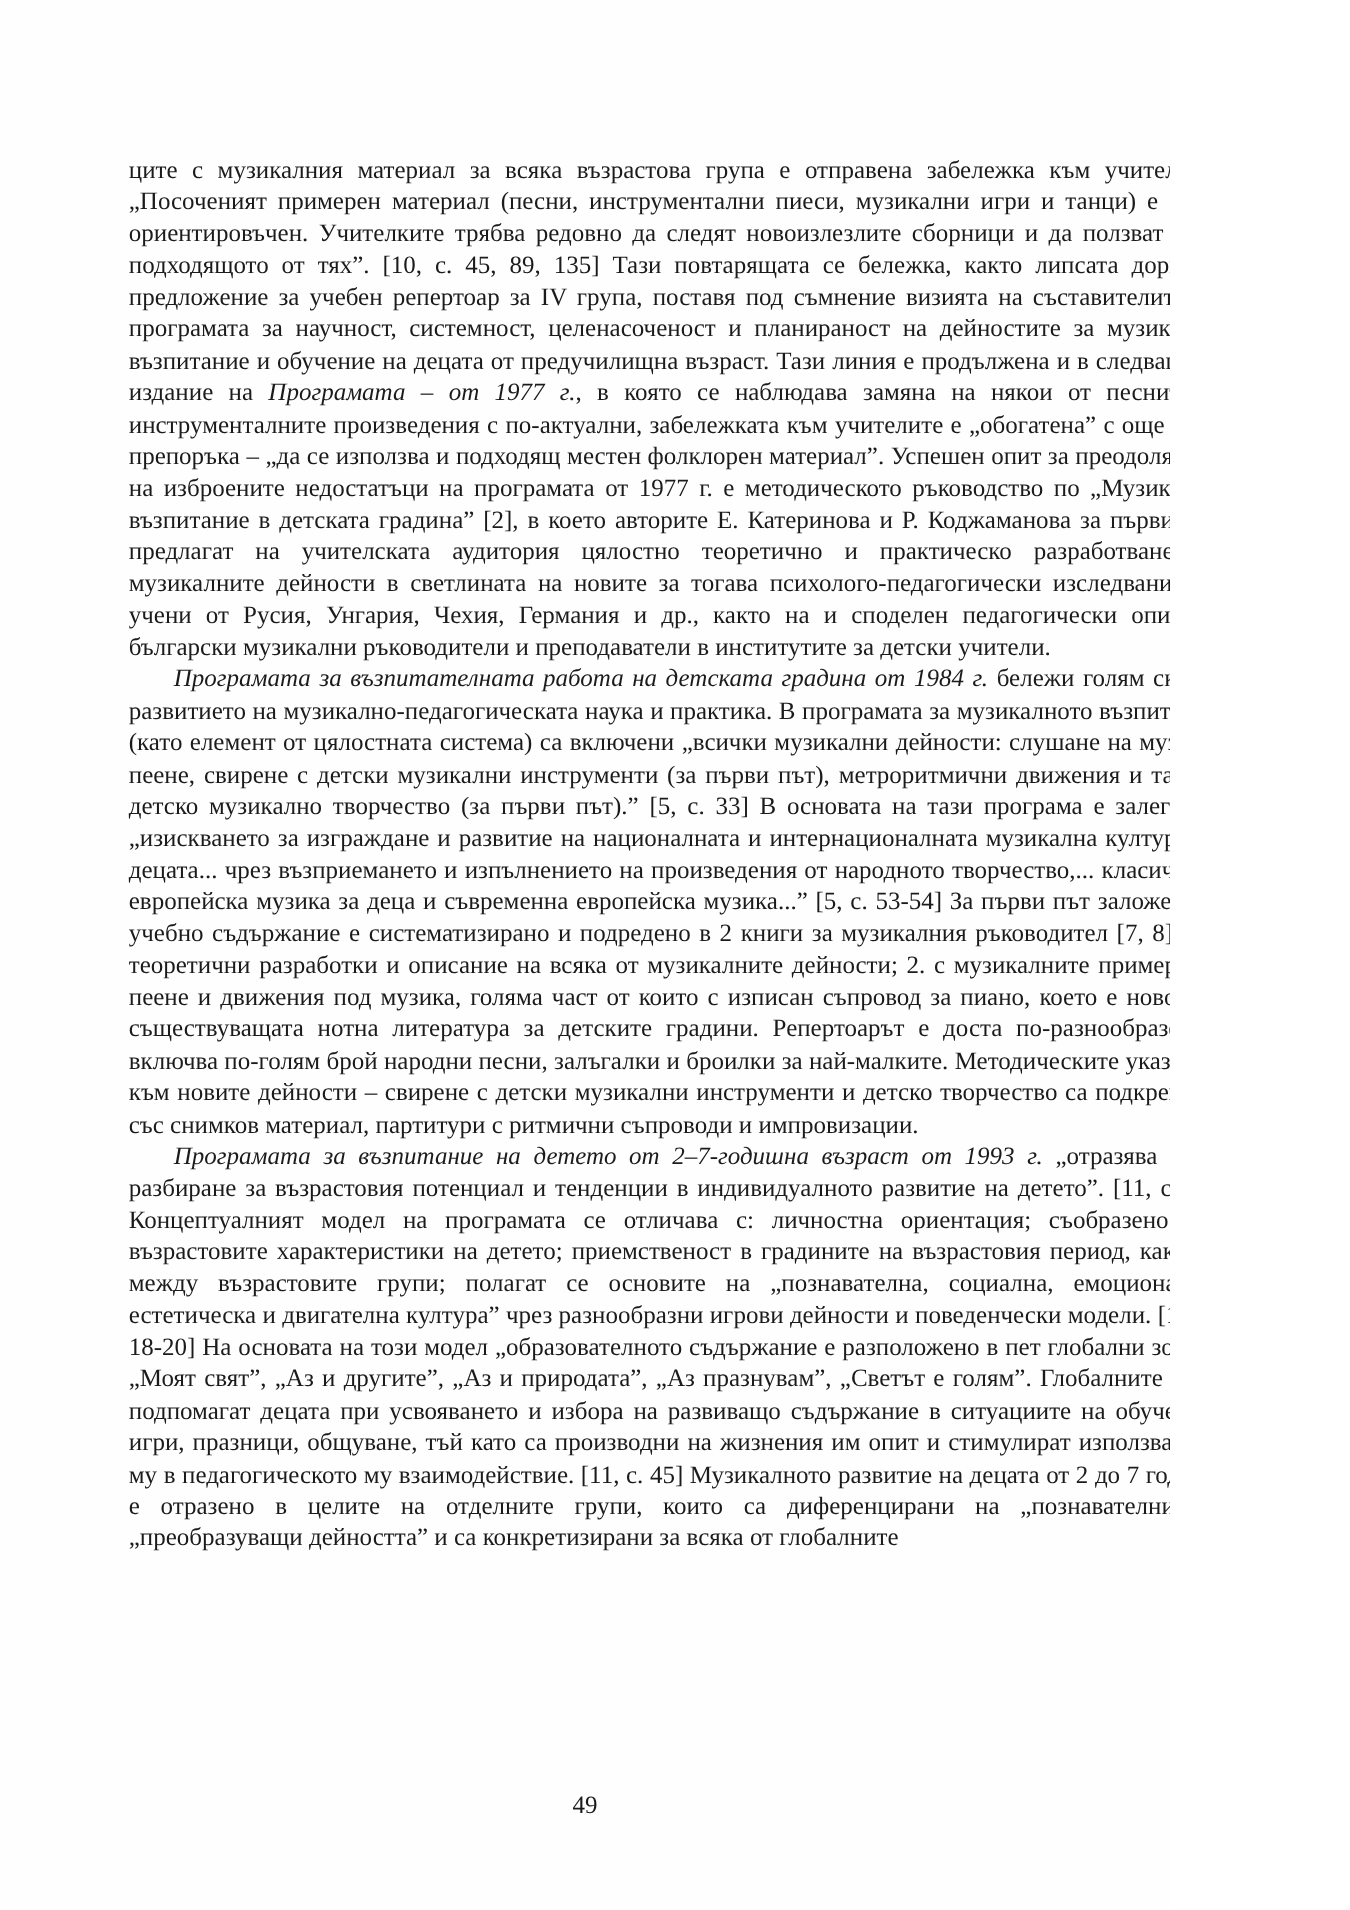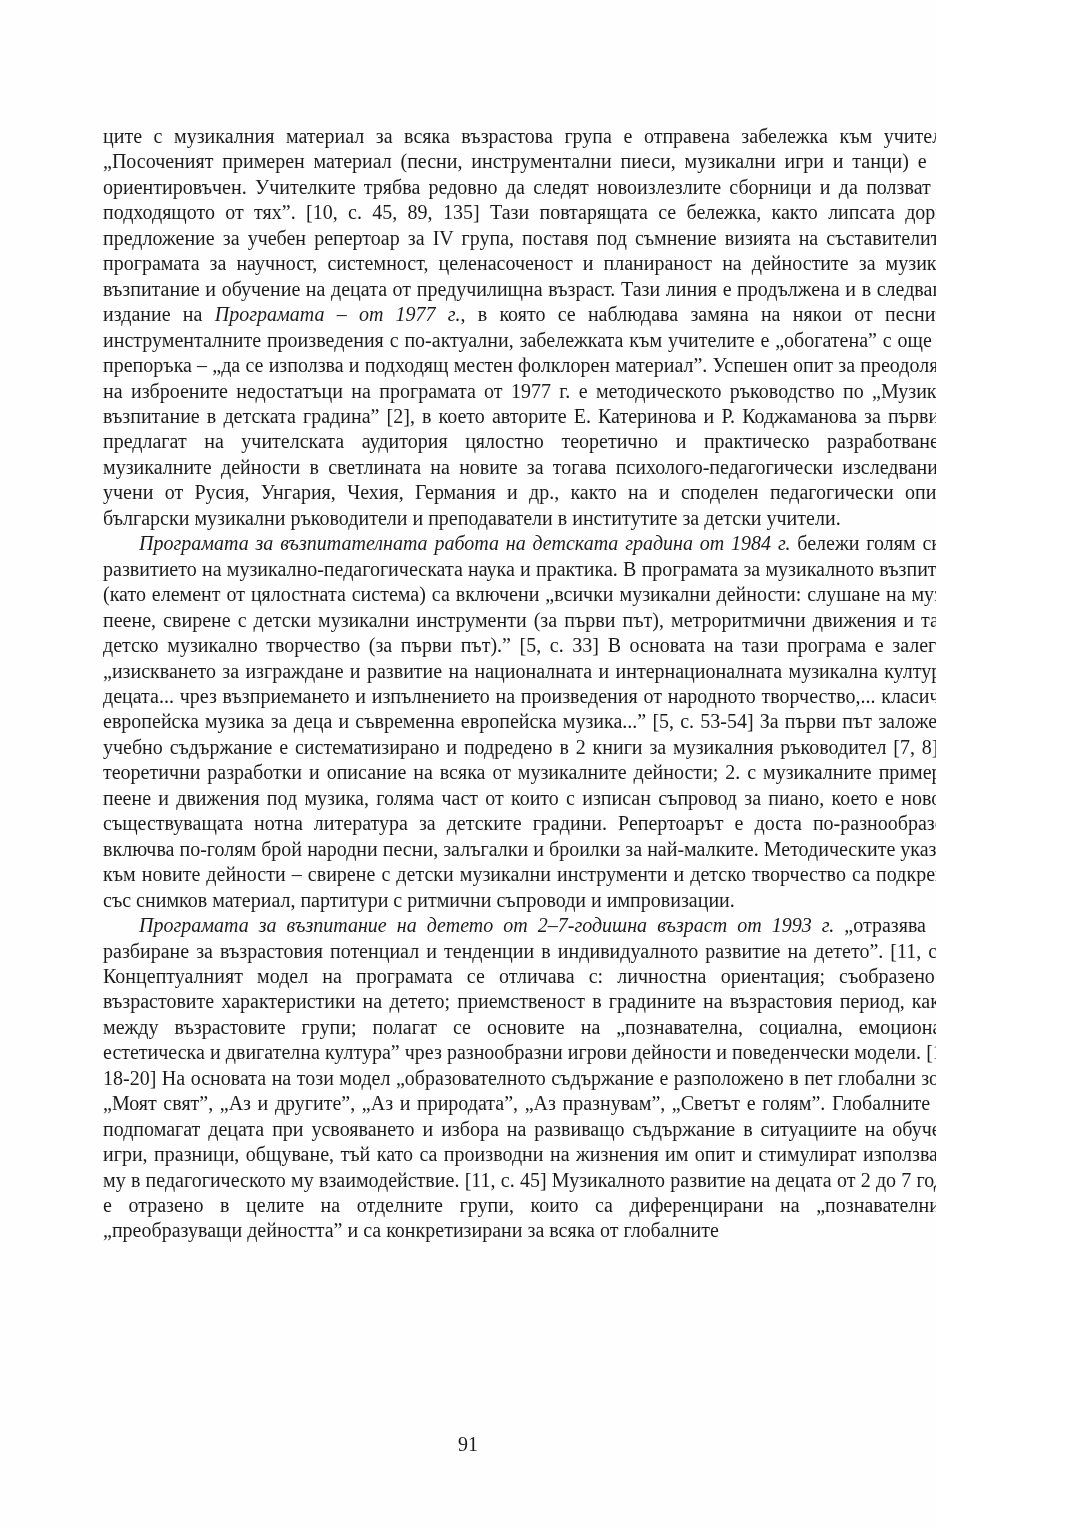--- a/index.html
+++ b/index.html
@@ -53,15 +53,15 @@
   <div class="content">
 
     <p class="para"><span>ците с музикалния материал за всяка възрастова група е отправена забележка към учителите: „Посоченият примерен материал (песни, инструментални пиеси, музикални игри и танци) е само ориентировъчен. Учителките трябва редовно да следят новоизлезлите сборници и да ползват най-подходящото от тях”. [10, с. 45, 89, 135] Тази повтарящата се бележка, както липсата дори на предложение за учебен репертоар за IV група, поставя под съмнение визията на съставителите на програмата за научност, системност, целенасоченост и планираност на дейностите за музикално възпитание и обучение на децата от предучилищна възраст. Тази линия е продължена и в следващото издание на </span><span class="it">Програмата – от 1977 г.</span><span>, в която се наблюдава замяна на някои от песните и инструменталните произведения с по-актуални, забележката към учителите е „обогатена” с още една препоръка – „да се използва и подходящ местен фолклорен материал”. Успешен опит за преодоляване на изброените недостатъци на програмата от 1977 г. е методическото ръководство по „Музикално възпитание в детската градина” [2], в което авторите Е. Катеринова и Р. Коджаманова за първи път предлагат на учителската аудитория цялостно теоретично и практическо разработване на музикалните дейности в светлината на новите за тогава психолого-педагогически изследвания на учени от Русия, Унгария, Чехия, Германия и др., както на и споделен педагогически опит на български музикални ръководители и преподаватели в институтите за детски учители.</span></p>
 
     <p class="para indent"><span class="it">Програмата за възпитателната работа на детската градина от 1984 г.</span><span> бележи голям скок в развитието на музикално-педагогическата наука и практика. В програмата за музикалното възпитание (като елемент от цялостната система) са включени „всички музикални дейности: слушане на музика, пеене, свирене с детски музикални инструменти (за първи път), метроритмични движения и танци, детско музикално творчество (за първи път).” [5, с. 33] В основата на тази програма е залегнало „изискването за изграждане и развитие на националната и интернационалната музикална култура на децата... чрез възприемането и изпълнението на произведения от народното творчество,... класическа европейска музика за деца и съвременна европейска музика...” [5, с. 53-54] За първи път заложеното учебно съдържание е систематизирано и подредено в 2 книги за музикалния ръководител [7, 8] 1. с теоретични разработки и описание на всяка от музикалните дейности; 2. с музикалните примери за пеене и движения под музика, голяма част от които с изписан съпровод за пиано, което е новост в съществуващата нотна литература за детските градини. Репертоарът е доста по-разнообразен и включва по-голям брой народни песни, залъгалки и броилки за най-малките. Методическите указания към новите дейности – свирене с детски музикални инструменти и детско творчество са подкрепени със снимков материал, партитури с ритмични съпроводи и импровизации.</span></p>
 
     <p class="para indent"><span class="it">Програмата за възпитание на детето от 2–7-годишна възраст от 1993 г.</span><span> „отразява ново разбиране за възрастовия потенциал и тенденции в индивидуалното развитие на детето”. [11, с. 18] Концептуалният модел на програмата се отличава с: личностна ориентация; съобразеност с възрастовите характеристики на детето; приемственост в градините на възрастовия период, както и между възрастовите групи; полагат се основите на „познавателна, социална, емоционална, естетическа и двигателна култура” чрез разнообразни игрови дейности и поведенчески модели. [11, с. 18-20] На основата на този модел „образователното съдържание е разположено в пет глобални зони – „Моят свят”, „Аз и другите”, „Аз и природата”, „Аз празнувам”, „Светът е голям”. Глобалните зони подпомагат децата при усвояването и избора на развиващо съдържание в ситуациите на обучение, игри, празници, общуване, тъй като са производни на жизнения им опит и стимулират използването му в педагогическото му взаимодействие. [11, с. 45] Музикалното развитие на децата от 2 до 7 години е отразено в целите на отделните групи, които са диференцирани на „познавателни” и „преобразуващи дейността” и са конкретизирани за всяка от глобалните</span></p>
 
   </div>
 
-  <div class="pageno">91</div>
+  <div class="pageno">49</div>
 
 </div>
 
 </body></html>

